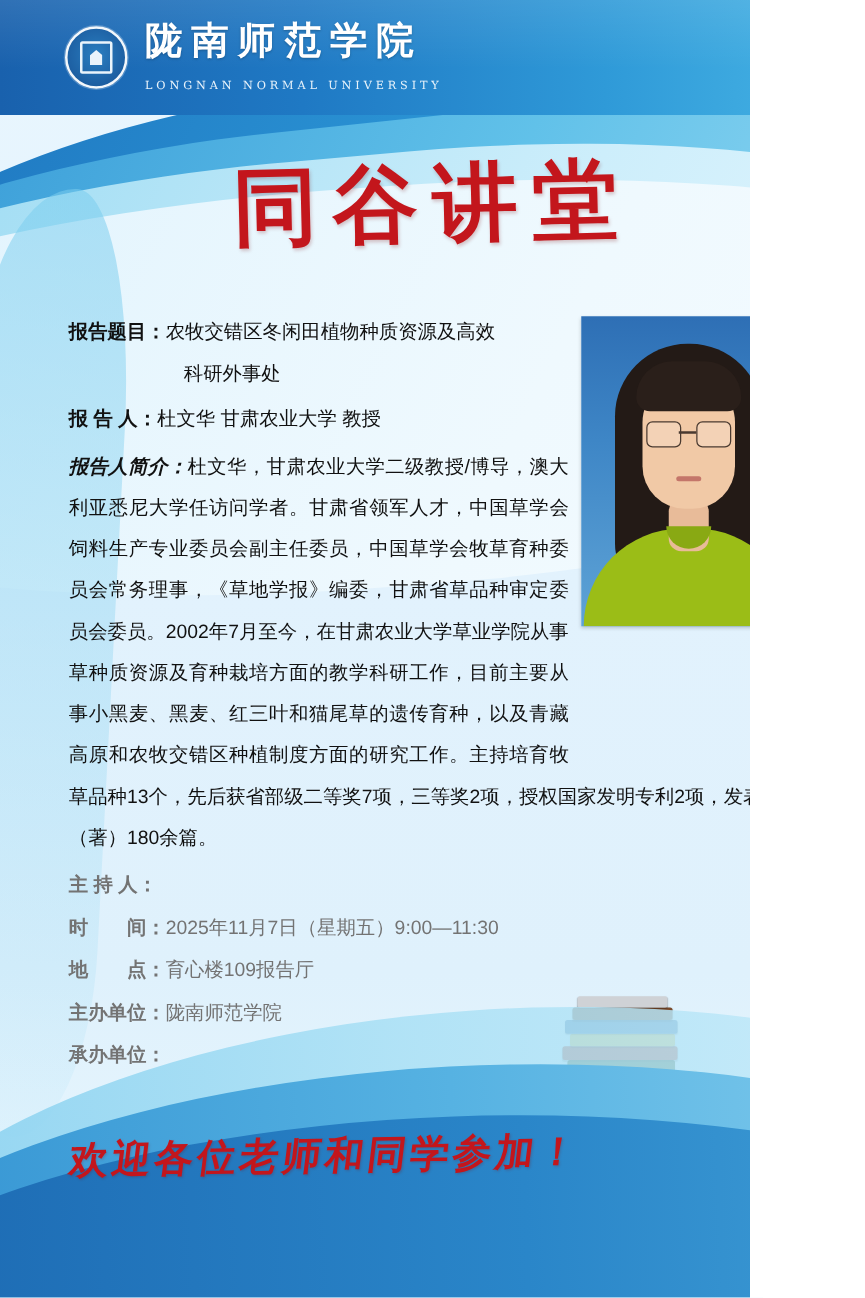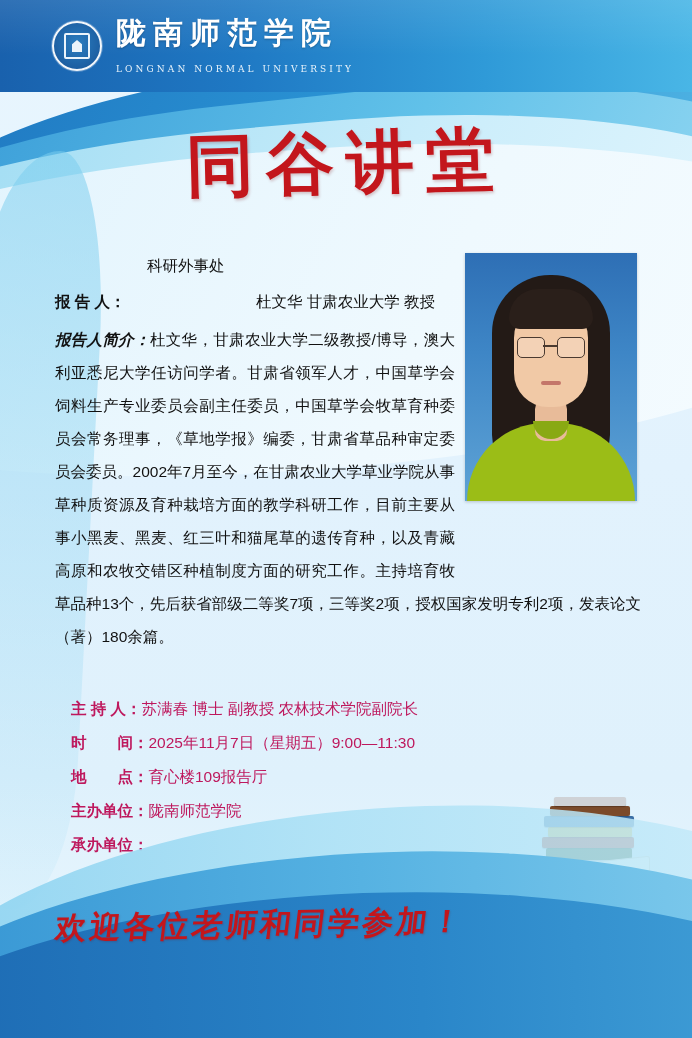--- a/index.html
+++ b/index.html
@@ -5,21 +5,21 @@
   html, body {
     margin: 0;
     padding: 0;
     background: #ffffff;
   }
   body {
     font-family: "Liberation Sans", "DejaVu Sans", sans-serif;
   }
   #poster {
     position: relative;
-    width: 692px;
+    width: 600px;
     height: 1038px;
     overflow: hidden;
     background: #eaf6fd;
   }
 
   
   .bg-base {
     position: absolute;
     inset: 0;
     background: linear-gradient(180deg, #e9f6fe 0%, #e2f2fd 45%, #dff1fc 75%, #e9f7fe 100%);
@@ -201,21 +201,20 @@
   .topic-block {
     position: relative;
     width: 360px;
   }
   .topic-line2 {
     margin-left: 92px;
   }
   .speaker-row {
     margin-top: 4px;
     width: 380px;
-    justify-content: space-between;
   }
   .bio {
     margin-top: 5px;
     text-align: justify;
     text-justify: inter-ideograph;
     line-height: 33px;
   }
   .bio .lbl {
     font-weight: 700;
     font-style: italic;
@@ -303,22 +302,21 @@
     border-radius: 0 0 18px 18px;
   }
 
   
   .details {
     position: absolute;
     left: 55px; top: 692px;
     width: 540px;
     font-size: 15.5px;
     line-height: 34px;
-    color: #be185d;
-    margin-left: 16px;
+    color: #737373;
   }
   .details .row { margin-bottom: 0; }
   .details .lbl { letter-spacing: 0px; }
 
   
   .books {
     position: absolute;
     right: 34px; bottom: 112px;
     width: 170px; height: 135px;
   }
@@ -417,38 +415,41 @@
     <div class="p-glass-l"></div>
     <div class="p-glass-r"></div>
     <div class="p-bridge"></div>
     <div class="p-mouth"></div>
     <div class="p-collar"></div>
   </div>
 
   <div class="content">
 
     <div class="row">
+      <span class="lbl">报告题目：</span>
+      <span class="val topic-block">农牧交错区冬闲田植物种质资源及高效</span>
+    </div>
+    <div class="row">
       <span class="val topic-line2">科研外事处</span>
     </div>
 
     <div class="row speaker-row">
       <span class="lbl">报 告 人：</span>
       <span class="val">杜文华 甘肃农业大学 教授</span>
     </div>
 
     <div class="bio">
       <div class="bio-wrapshape"></div>
       <span class="lbl">报告人简介：</span><span class="val">杜文华，甘肃农业大学二级教授/博导，澳大利亚悉尼大学任访问学者。甘肃省领军人才，中国草学会饲料生产专业委员会副主任委员，中国草学会牧草育种委员会常务理事，《草地学报》编委，甘肃省草品种审定委员会委员。2002年7月至今，在甘肃农业大学草业学院从事草种质资源及育种栽培方面的教学科研工作，目前主要从事小黑麦、黑麦、红三叶和猫尾草的遗传育种，以及青藏高原和农牧交错区种植制度方面的研究工作。主持培育牧草品种13个，先后获省部级二等奖7项，三等奖2项，授权国家发明专利2项，发表论文（著）180余篇。</span>
     </div>
   </div>
 
   <div class="details">
     <div class="row">
       <span class="lbl">主 持 人：</span>
-      <span class="val">苏满春 博士 副教授 农林技术学院副院长</span>
     </div>
     <div class="row">
       <span class="lbl">时　　间：</span>
       <span class="val">2025年11月7日（星期五）9:00—11:30</span>
     </div>
     <div class="row">
       <span class="lbl">地　　点：</span>
       <span class="val">育心楼109报告厅</span>
     </div>
     <div class="row">

